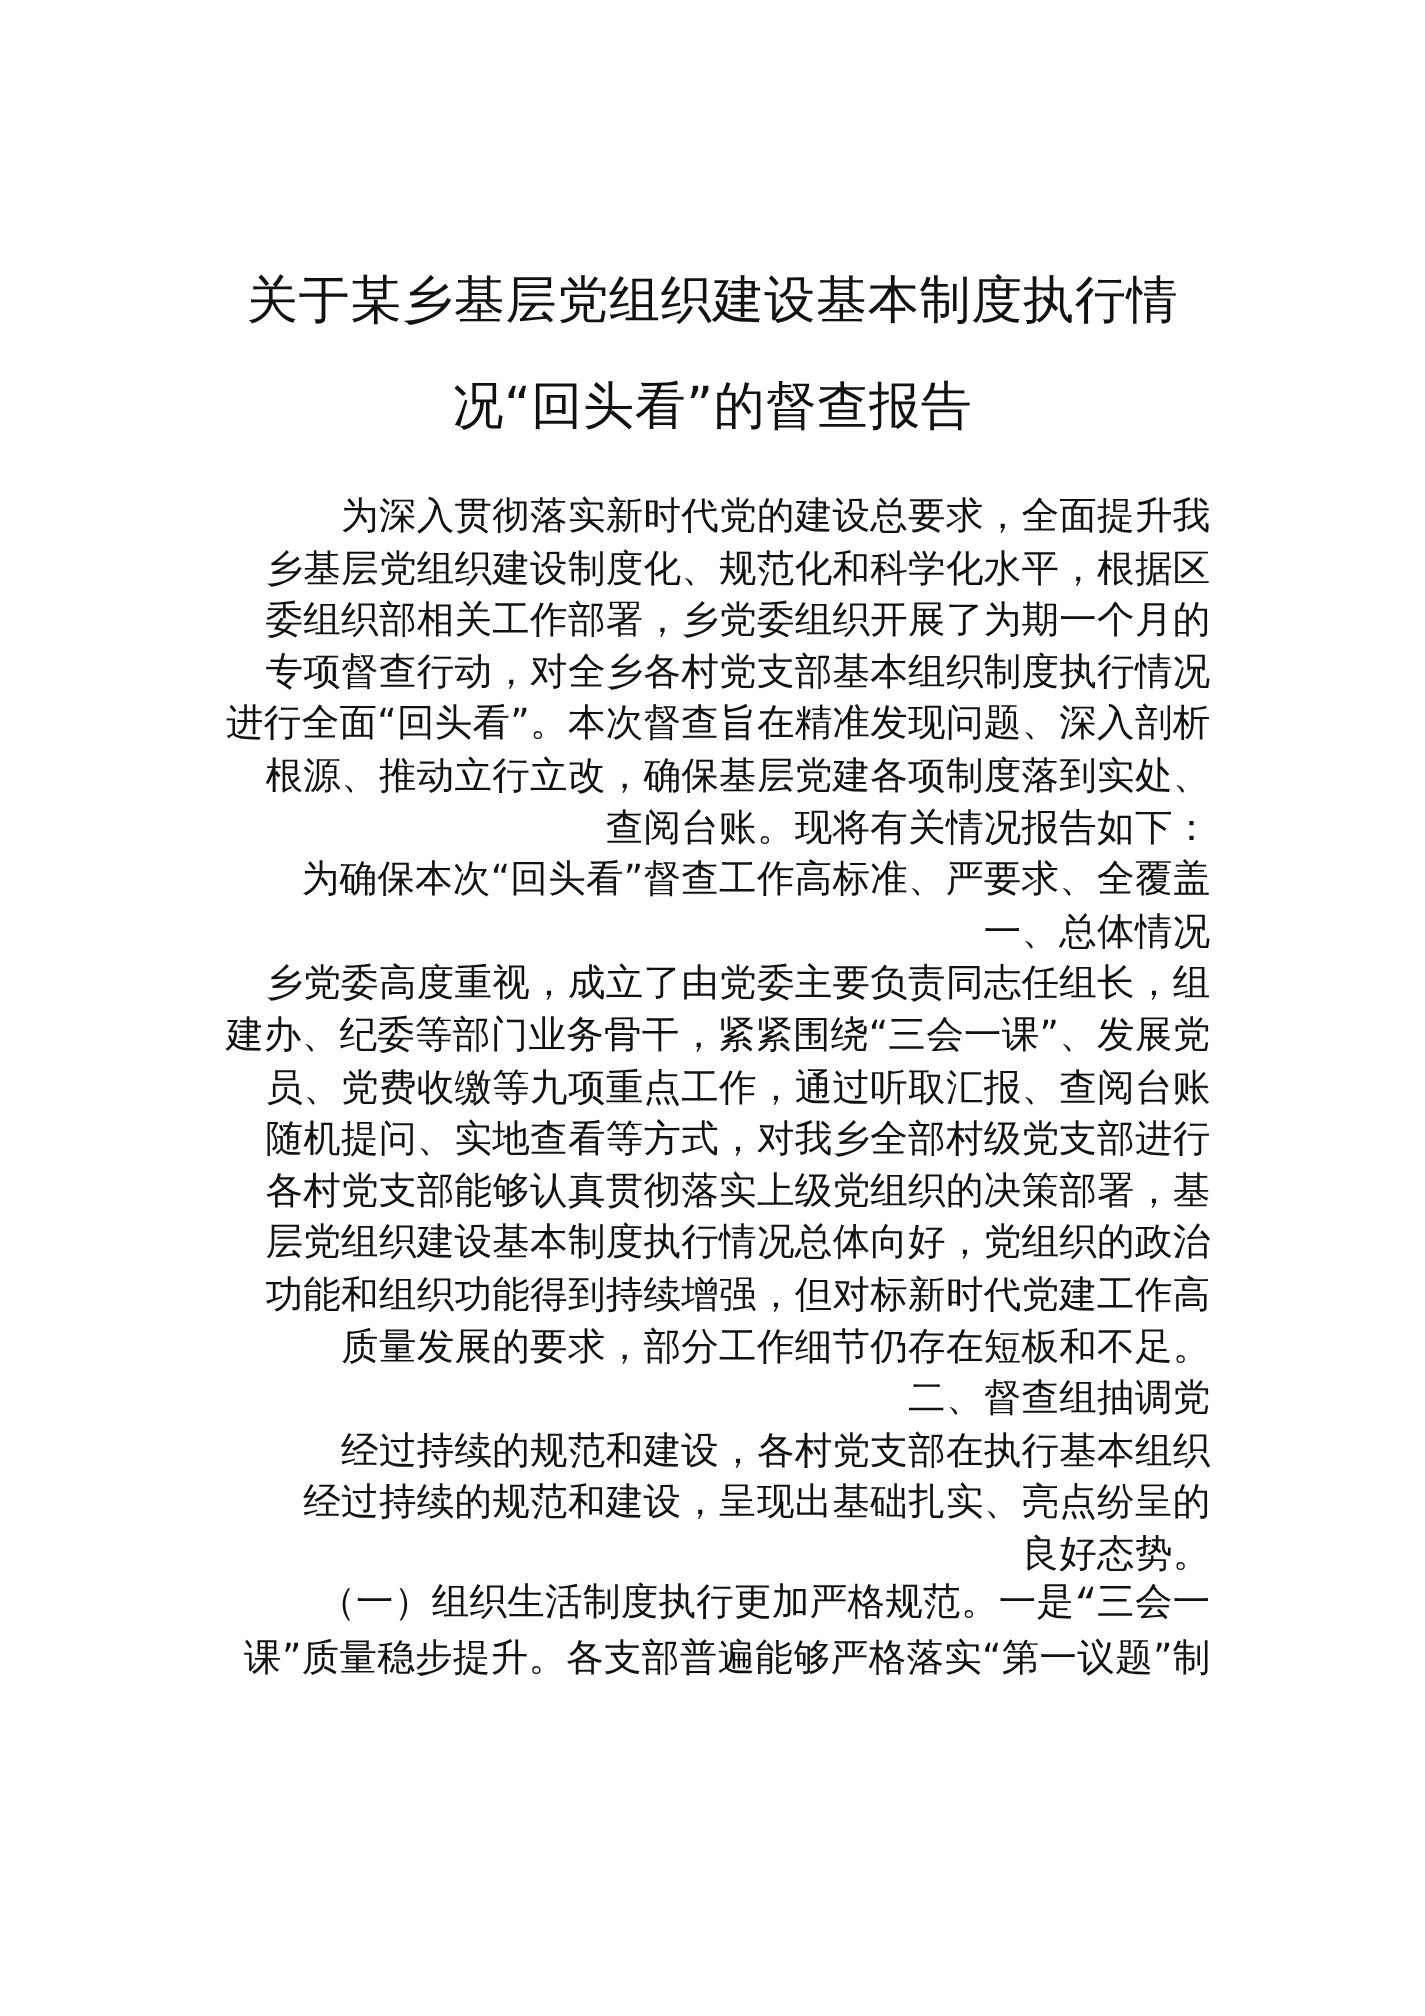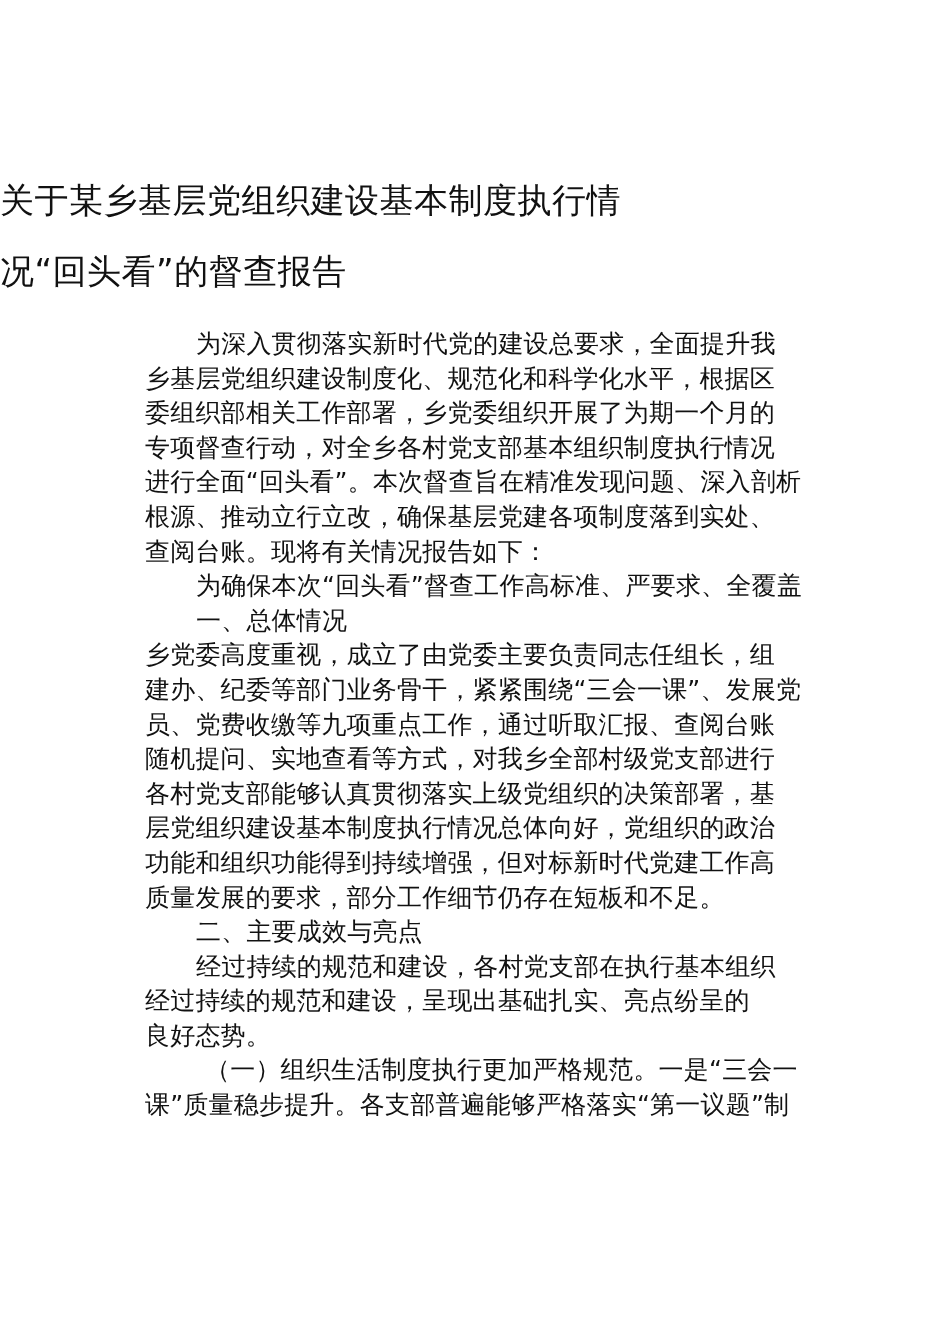--- a/index.html
+++ b/index.html
@@ -20,44 +20,45 @@
       left: 0; top: 0;
       width: 950px;
       height: 1344px;
       background: #ffffff;
     }
     .title-block {
       position: absolute;
       left: 0;
       top: 165px;
       width: 950px;
-      text-align: left;
+      text-align: center;
     }
     .title-line {
       font-size: 34px;
       line-height: 71px;
       height: 71px;
       white-space: nowrap;
       letter-spacing: 0.5px;
     }
     .body-block {
       position: absolute;
       left: 145px;
       top: 327px;
       width: 662px;
     }
     .line {
       font-size: 25px;
       line-height: 34.6px;
       height: 34.6px;
       white-space: nowrap;
       letter-spacing: 0.2px;
+      text-align: right;
     }
     .indent { padding-left: 51px; }
-    .indent2 { padding-left: 60px; }
+    .indent2 { padding-left: 60px; font-family: Liberation Mono, monospace; }
   </style>
 </head>
 <body>
 
 <div class="page">
   <div class="title-block">
     <div class="title-line">关于某乡基层党组织建设基本制度执行情</div>
     <div class="title-line">况“回头看”的督查报告</div>
   </div>
 
@@ -72,20 +73,20 @@
       <div class="line indent">为确保本次“回头看”督查工作高标准、严要求、全覆盖</div>
       <div class="line indent">一、总体情况</div>
       <div class="line">乡党委高度重视，成立了由党委主要负责同志任组长，组</div>
       <div class="line">建办、纪委等部门业务骨干，紧紧围绕“三会一课”、发展党</div>
       <div class="line">员、党费收缴等九项重点工作，通过听取汇报、查阅台账</div>
       <div class="line">随机提问、实地查看等方式，对我乡全部村级党支部进行</div>
       <div class="line">各村党支部能够认真贯彻落实上级党组织的决策部署，基</div>
       <div class="line">层党组织建设基本制度执行情况总体向好，党组织的政治</div>
       <div class="line">功能和组织功能得到持续增强，但对标新时代党建工作高</div>
       <div class="line">质量发展的要求，部分工作细节仍存在短板和不足。</div>
-      <div class="line indent">二、主要成效与亮点</div>
+      <div class="line indent">二、督查组抽调党</div>
       <div class="line indent">经过持续的规范和建设，各村党支部在执行基本组织</div>
       <div class="line">经过持续的规范和建设，呈现出基础扎实、亮点纷呈的</div>
       <div class="line">良好态势。</div>
       <div class="line indent2">（一）组织生活制度执行更加严格规范。一是“三会一</div>
       <div class="line">课”质量稳步提升。各支部普遍能够严格落实“第一议题”制</div>
     </div>
 </div>
 
 </body></html>

